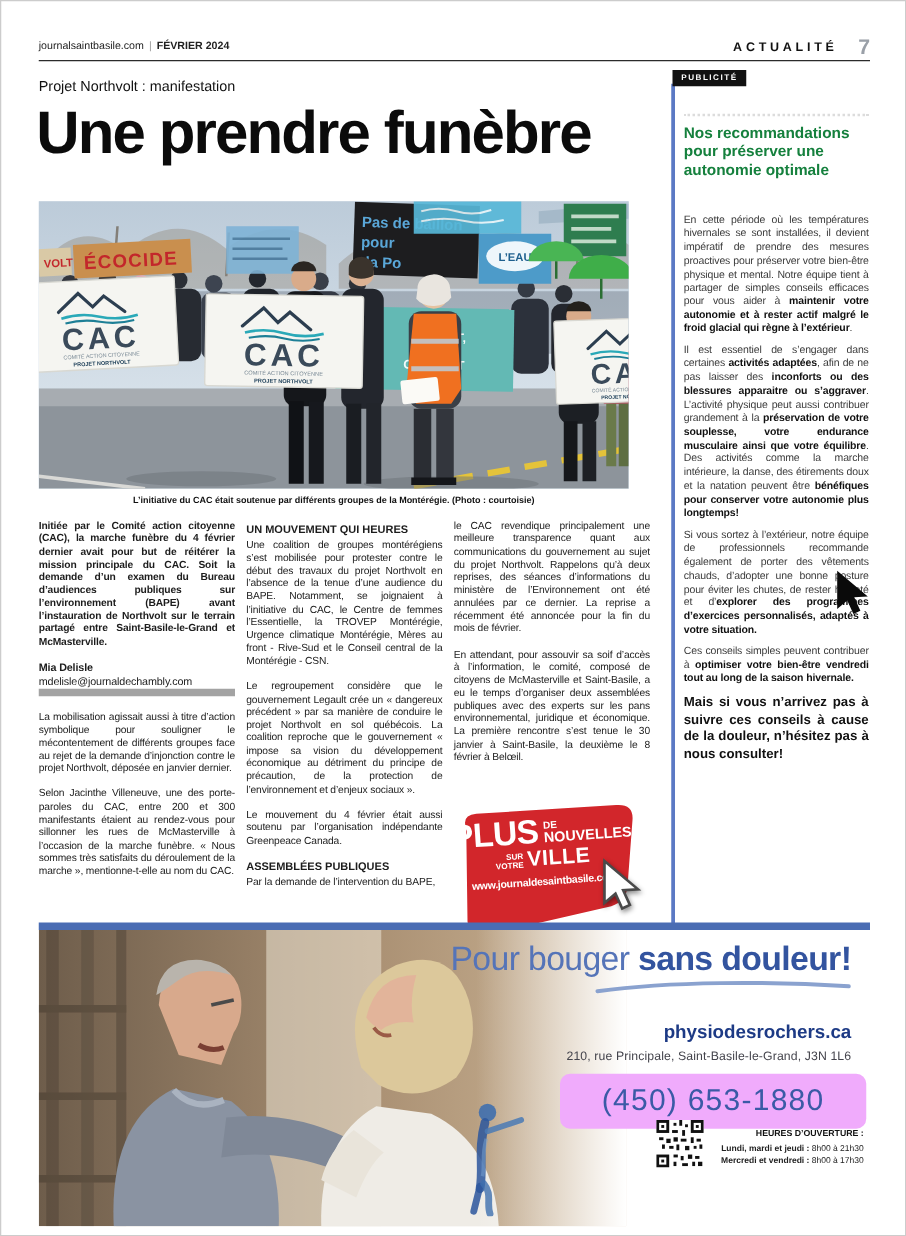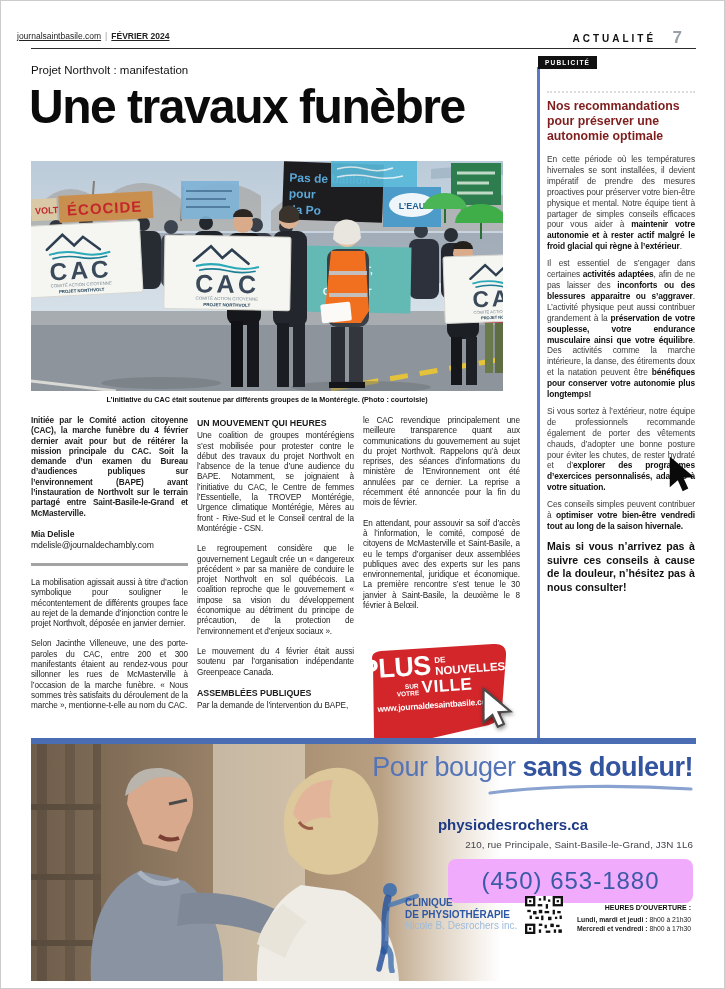--- a/index.html
+++ b/index.html
@@ -4,21 +4,21 @@
 <style>
   * { margin:0; padding:0; box-sizing:border-box; }
   html,body { background:#e9e9e9; }
   body { font-family:"Liberation Sans","DejaVu Sans",sans-serif; }
   #page {
     position:relative; width:725px; height:989px; margin:0 auto;
     background:#ffffff; border:1px solid #cccccc; overflow:hidden;
     color:#1c1c1c;
   }
   
-  .masthead { position:absolute; left:16px; top:30px; width:665px; height:18px; font-size:8.5px; color:#222;text-decoration:underline; }
+  .masthead { position:absolute; left:30px; top:30px; width:665px; height:18px; font-size:8.5px; color:#222; }
   .masthead .site { font-weight:normal; }
   .masthead .sep { color:#999; margin:0 4px; }
   .masthead .date { font-weight:bold; }
   .masthead .right { position:absolute; right:0; top:-3px; }
   .masthead .section { font-weight:bold; font-size:10px; letter-spacing:3px; color:#111; vertical-align:middle; }
   .masthead .pagenum { font-weight:bold; font-size:17px; color:#9aa0a8; margin-left:14px; vertical-align:middle; }
   .headrule { position:absolute; left:30px; top:47px; width:665px; height:0; border-top:1.5px solid #2b2b2b; }
 
   
   .kicker { position:absolute; left:30px; top:63px; font-size:11.5px; color:#111; }
@@ -26,21 +26,21 @@
 
   .photo { position:absolute; left:30px; top:160px; width:472px; height:230px; overflow:hidden; background:#c3d2de; }
   .caption { position:absolute; left:30px; top:394px; width:472px; font-size:7.2px; font-weight:bold; color:#111; text-align:center; }
 
   .col { position:absolute; top:415px; width:157px; font-size:8.2px; line-height:10.3px; text-align:justify; color:#1c1c1c; letter-spacing:-0.1px; }
   .col p { margin-bottom:10px; }
   #col1 { left:30px; }
   #col2 { left:196px; }
   #col3 { left:362px; height:320px; }
   .lead { font-weight:bold; }
-  .byline { font-size:8.6px; line-height:11px; border-bottom:3px solid #a3a3a3; padding-bottom:12px; margin-bottom:12px; text-align:left; }
+  .byline { font-size:8.6px; line-height:11px; border-bottom:6px solid #a3a3a3; padding-bottom:0; margin-bottom:12px; text-align:left; }
   .byline .name { font-weight:bold; }
   .colhead { font-weight:bold; font-size:8.8px; margin:2px 0 3px 0; text-align:left; letter-spacing:0; }
 
   
   .promo { position:absolute; left:356px; top:642px; width:154px; height:118px; }
   .promo svg.blob { position:absolute; left:0; top:0; }
   .promo .ptext { position:absolute; left:10px; top:10px; width:134px; transform:rotate(-4deg); color:#fff; }
   .prow { display:flex; align-items:flex-end; justify-content:center; }
   .p-plus { font-size:27px; font-weight:800; line-height:24px; letter-spacing:-0.5px; }
   .p-stack { display:flex; flex-direction:column; align-items:flex-start; margin-left:4px; }
@@ -52,35 +52,35 @@
   .p-url { font-size:8.4px; font-weight:bold; text-align:center; margin-top:5px; letter-spacing:-0.2px; }
   .cursor-white { position:absolute; left:117px; top:42px; filter:drop-shadow(1px 2px 2px rgba(0,0,0,.45)); }
 
   
   .sidebar { position:absolute; left:536px; top:55px; width:160px; height:685px; }
   .sb-border { position:absolute; left:0; top:11px; width:3px; height:672px; background:#5b79c4; }
   .sb-tag { position:absolute; left:1px; top:0; background:#111; color:#fff; font-size:6.5px; font-weight:bold; letter-spacing:1.2px; padding:3px 7px 3px 7px; }
   .sb-content { position:absolute; left:10px; top:28px; width:148px; }
   .sb-head { font-size:17px; line-height:20.5px; font-weight:800; color:#161616; letter-spacing:-0.2px; }
   .sb-dots { border-top:2px dotted #dcdcdc; margin:7px 0 6px 0; }
-  .sb-sub { font-size:12.3px; line-height:15px; font-weight:bold; color:#7f1d1d; margin-bottom:10px; }
+  .sb-sub { font-size:12.3px; line-height:15px; font-weight:bold; color:#15803d; margin-bottom:26px; }
   .sb-body p { font-size:8.4px; line-height:10.9px; text-align:justify; color:#3a3a3a; margin-bottom:6px; letter-spacing:-0.1px; }
   .sb-body p b { color:#111; }
   .sb-consult { font-size:10.6px; line-height:13.6px; font-weight:bold; color:#111; text-align:justify; margin-top:8px; }
   .cursor-black { position:absolute; left:660px; top:452px; }
 
   
   .ad-bar { position:absolute; left:30px; top:737px; width:665px; height:6px; background:#4a6cb3; }
   .advert { position:absolute; left:30px; top:743px; width:665px; height:240px; background:#fff; }
   .ad-photo { position:absolute; left:0; top:0; width:470px; height:237px; }
-  .ad-right { position:absolute; right:3px; top:8px; width:360px; text-align:right; }
+  .ad-right { position:absolute; right:15px; top:8px; width:360px; text-align:right; }
   .ad-head { font-size:27px; line-height:30px; letter-spacing:-0.5px; color:#5574b8; }
   .ad-head b { color:#33549f; }
   .ad-swoosh { margin-top:2px; }
-  .ad-site { font-size:15px; font-weight:bold; color:#1d3a85; margin-top:16px;text-align:center; }
+  .ad-site { font-size:15px; font-weight:bold; color:#1d3a85; margin-top:16px; }
   .ad-addr { font-size:9.8px; color:#44444c; margin-top:6px; letter-spacing:0.1px; }
   .ad-phonebox { position:absolute; right:3px; top:115px; width:245px; height:44px; background:#f0abfc; border-radius:8px; display:flex; align-items:center; justify-content:center; }
   .ad-phone { font-size:24px; color:#3b5aa6; letter-spacing:1px; }
   .ad-logo { position:absolute; left:342px; top:137px; }
   .ad-clinic { position:absolute; left:374px; top:153px; text-align:left; }
   .clinic1,.clinic2 { font-size:10px; font-weight:bold; color:#2d56a5; line-height:11.5px; }
   .clinic3 { font-size:10px; color:#9dbbdc; line-height:12px; }
   .ad-qr { position:absolute; left:494px; top:152px; }
   .ad-hours { position:absolute; right:5px; top:160px; width:150px; text-align:right; }
   .hours-title { font-size:7px; font-weight:bold; color:#111; margin-bottom:4px; }
@@ -97,21 +97,21 @@
   <div class="masthead">
     <span class="site">journalsaintbasile.com</span><span class="sep">|</span><span class="date">FÉVRIER 2024</span>
     <span class="right">
       <span class="section">ACTUALITÉ</span>
       <span class="pagenum">7</span>
     </span>
   </div>
   <div class="headrule"></div>
 
   <div class="kicker">Projet Northvolt : manifestation</div>
-  <h1 class="headline">Une travaux funèbre</h1>
+  <h1 class="headline">Une prendre funèbre</h1>
 
   <div class="photo">
     <svg width="472" height="230" viewBox="0 0 472 230">
       <defs>
         <linearGradient id="sky" x1="0" y1="0" x2="0" y2="1">
           <stop offset="0" stop-color="#bccbd9"></stop>
             <stop offset="1" stop-color="#e3ebf1"></stop>
         </linearGradient>
         <g id="cacBanner">
           <rect x="0" y="0" width="120" height="70" rx="2" fill="#f5f5f1" stroke="#d8d8d2" stroke-width="1"></rect>
@@ -387,25 +387,20 @@
 
     <svg class="ad-logo" width="48" height="92" viewBox="0 0 48 92">
       <circle cx="17" cy="9" r="7" fill="#3f6fae" opacity="0.9"></circle>
       <path d="M15,17 C9,38 14,54 11,70" stroke="#2c569c" stroke-width="7" fill="none" stroke-linecap="round" opacity="0.85"></path>
       <path d="M17,24 L44,15" stroke="#4a7ab5" stroke-width="4.5" fill="none" stroke-linecap="round" opacity="0.85"></path>
       <path d="M11,68 L6,88" stroke="#2c569c" stroke-width="5.5" fill="none" stroke-linecap="round" opacity="0.85"></path>
       <path d="M14,66 C21,74 16,82 19,90" stroke="#3f6fae" stroke-width="5.5" fill="none" stroke-linecap="round" opacity="0.8"></path>
       <path d="M16,30 C12,44 15,52 13,60" stroke="#7aa3d2" stroke-width="3" fill="none" opacity="0.5"></path>
     </svg>
 
-    <div class="ad-clinic">
-      <div class="clinic1">CLINIQUE</div>
-      <div class="clinic2">DE PHYSIOTHÉRAPIE</div>
-      <div class="clinic3">Nicole B. Desrochers inc.</div>
-    </div>
 
     <svg class="ad-qr" width="38" height="38" viewBox="0 0 33 33">
       <rect width="33" height="33" fill="#ffffff"></rect>
       <g fill="#111111">
         <rect x="0" y="0" width="9" height="9"></rect>
           <rect x="24" y="0" width="9" height="9"></rect>
           <rect x="0" y="24" width="9" height="9"></rect>
         <rect x="2" y="2" width="5" height="5" fill="#ffffff"></rect>
           <rect x="26" y="2" width="5" height="5" fill="#ffffff"></rect>
           <rect x="2" y="26" width="5" height="5" fill="#ffffff"></rect>

